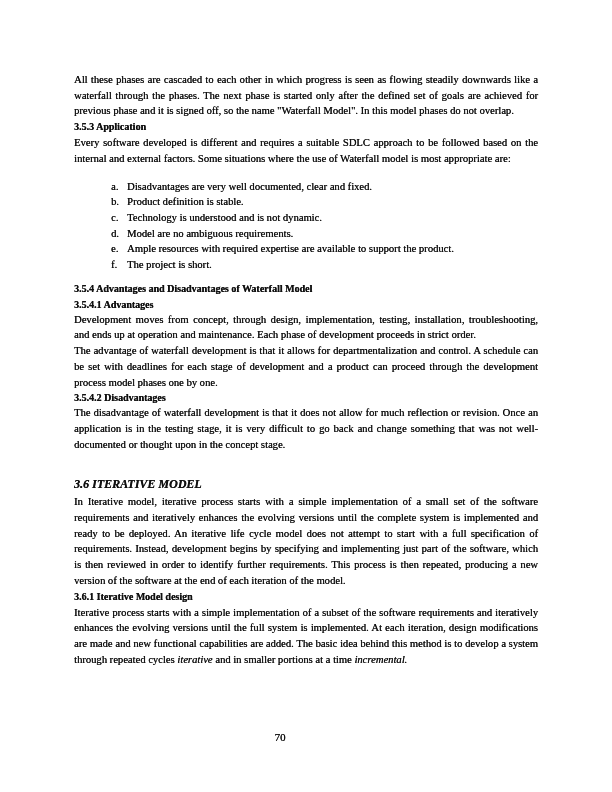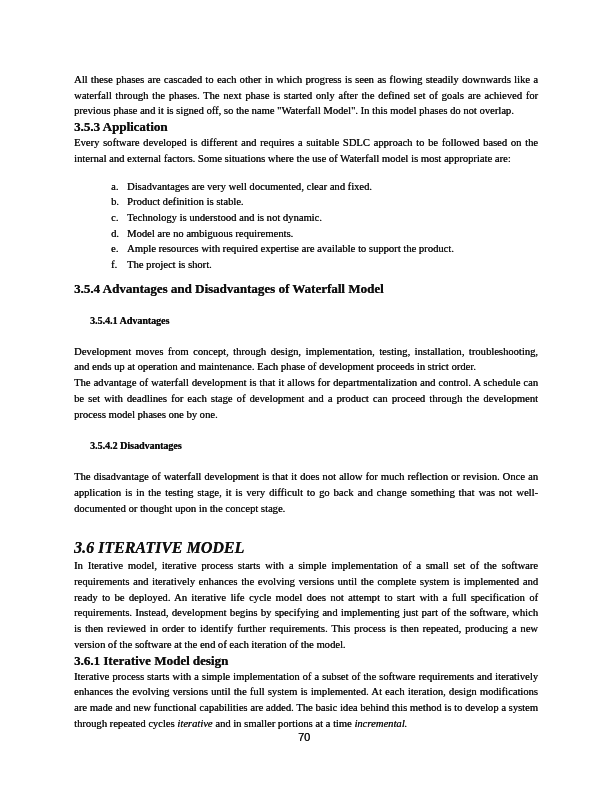--- a/index.html
+++ b/index.html
@@ -4,31 +4,31 @@
 <style>
   html, body { margin: 0; padding: 0; background: #ffffff; }
   body { width: 612px; height: 792px; position: relative; overflow: hidden; }
   .page {
     position: absolute; left: 74px; top: 72px; width: 464px;
     font-family: "Liberation Serif", serif;
     font-size: 10.6px; line-height: 15.7px; color: #111;
     text-shadow: 0.25px 0 0 #111;
   }
   p { margin: 0; text-align: justify; }
-  .h3 { font-size: 13px; font-weight: bold; line-height: 16px; margin: 0; }
-  .h4 { font-size: 10px; font-weight: bold; line-height: 15px; margin: 16px; }
-  .h2 { font-size: 16px; font-weight: bold; font-style: italic; line-height: 20px; margin: 0; }
+  .h3 { font-size: 10px; font-weight: bold; line-height: 16px; margin: 0; }
+  .h4 { font-size: 10px; font-weight: bold; line-height: 15px; margin: 0; }
+  .h2 { font-size: 12px; font-weight: bold; font-style: italic; line-height: 20px; margin: 0; }
   ol { list-style: none; margin: 0; padding: 0; }
   ol li { position: relative; padding-left: 53px; line-height: 15.7px; }
   ol li .marker { position: absolute; left: 37px; top: 0; }
   .gap-list-top { height: 12px; }
   .gap-list-bot { height: 8px; }
   .gap-major { height: 22px; }
   .pagenum { position: absolute; top: 731px; left: 0; width: 560px; text-align: center;
-    font-family: Liberation Sans, sans-serif; font-size: 11px; color: #111; text-shadow: 0.25px 0 0 #111; margin-left: 24px; }
+    font-family: Liberation Serif, serif; font-size: 11px; color: #111; text-shadow: 0.25px 0 0 #111; }
   i.em { font-style: italic; }
 </style>
 </head>
 <body>
 
 <div class="page">
   <p>All these phases are cascaded to each other in which progress is seen as flowing steadily downwards like a waterfall through the phases. The next phase is started only after the defined set of goals are achieved for previous phase and it is signed off, so the name "Waterfall Model". In this model phases do not overlap.</p>
 
   <div class="h3">3.5.3 Application</div>
   <p>Every software developed is different and requires a suitable SDLC approach to be followed based on the internal and external factors. Some situations where the use of Waterfall model is most appropriate are:</p>

